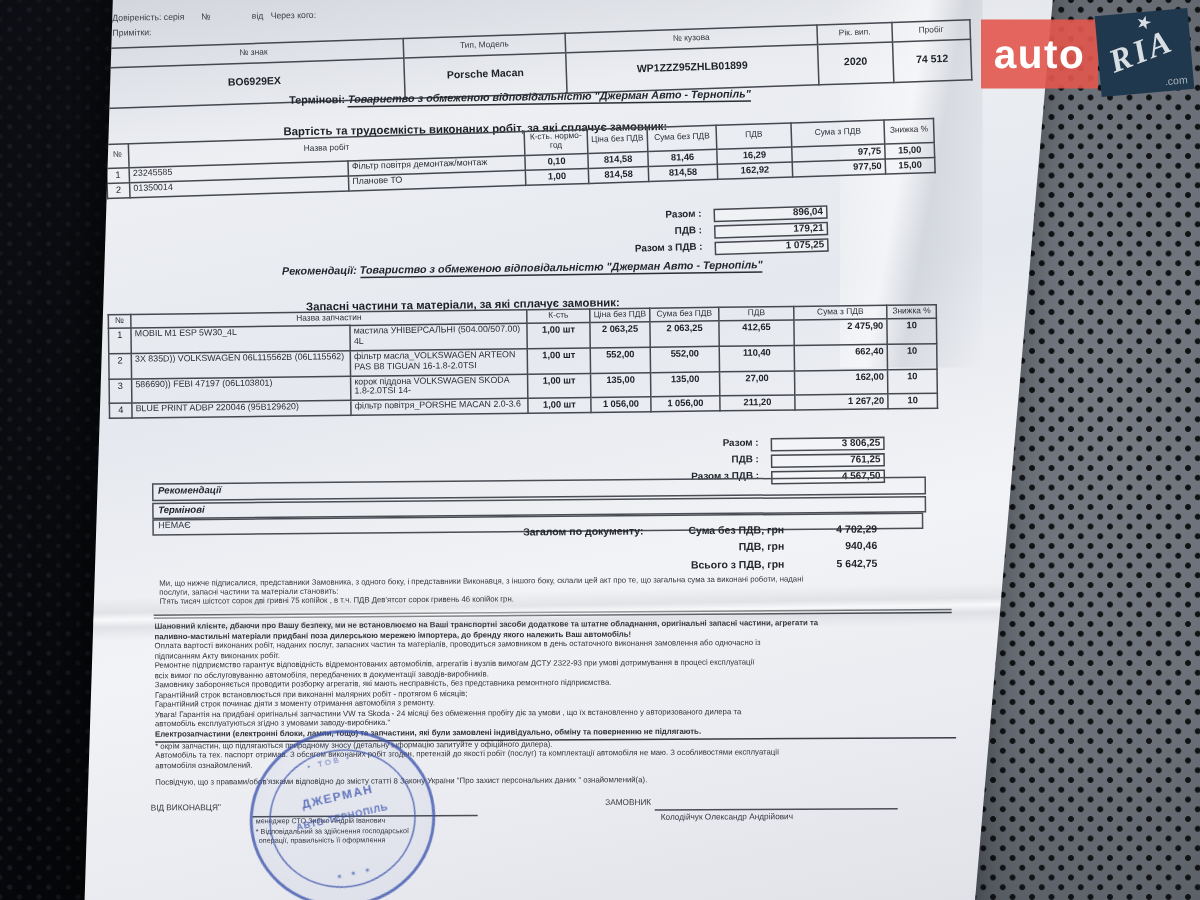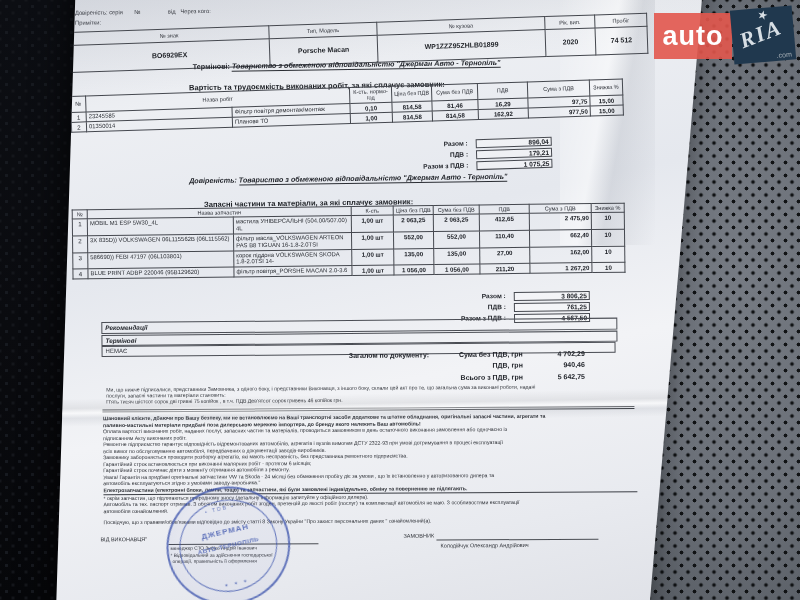--- a/index.html
+++ b/index.html
@@ -226,21 +226,21 @@
           <span class="tlbl">ПДВ :</span>
           <span class="tval">179,21</span>
         </div>
         <div class="trow" style="top:78px; width:480px;">
           <span class="tlbl">Разом з ПДВ :</span>
           <span class="tval">1 075,25</span>
         </div>
       </div>
 
       <div class="supp-line">
-        <span class="lbl">Довіреність:</span>
+        <span class="lbl">Рекомендації:</span>
         <span class="nm">Товариство з обмеженою відповідальністю "Джерман Авто - Тернопіль"</span>
       </div>
 
       <div class="sec-title parts-title">Запасні частини та матеріали, за які сплачує замовник:</div>
 
       <div class="tbl-block parts-block">
         <table>
           <colgroup>
               <col style="width:15px">
               <col style="width:146px">

